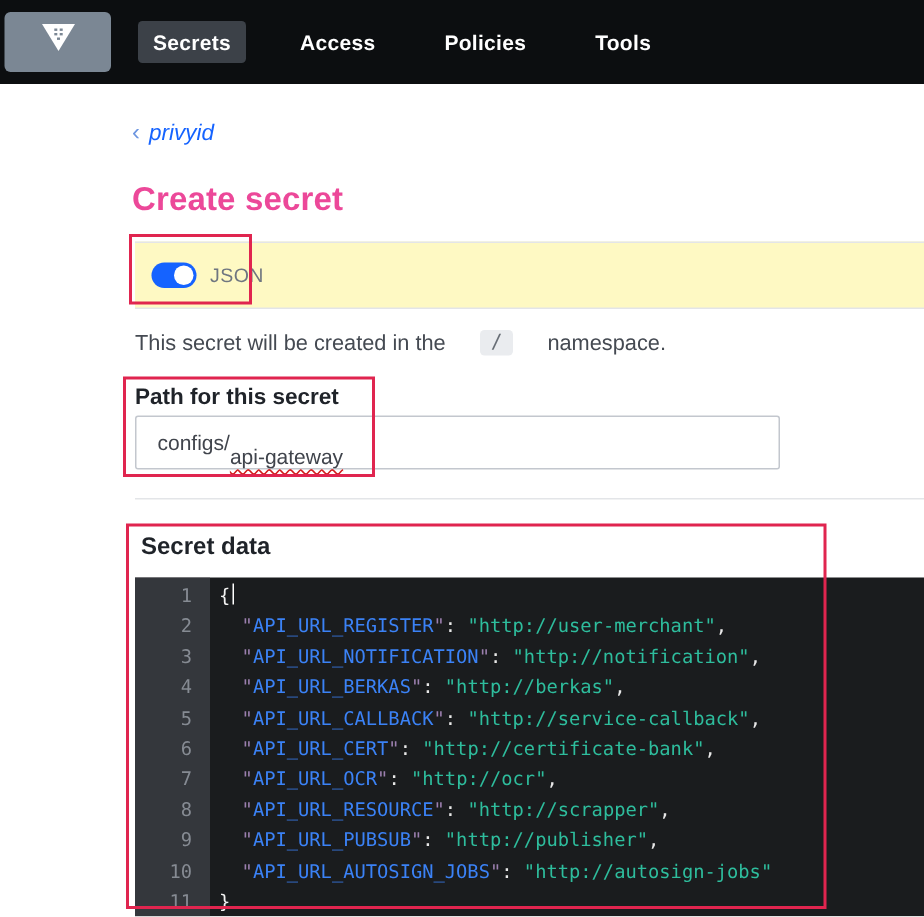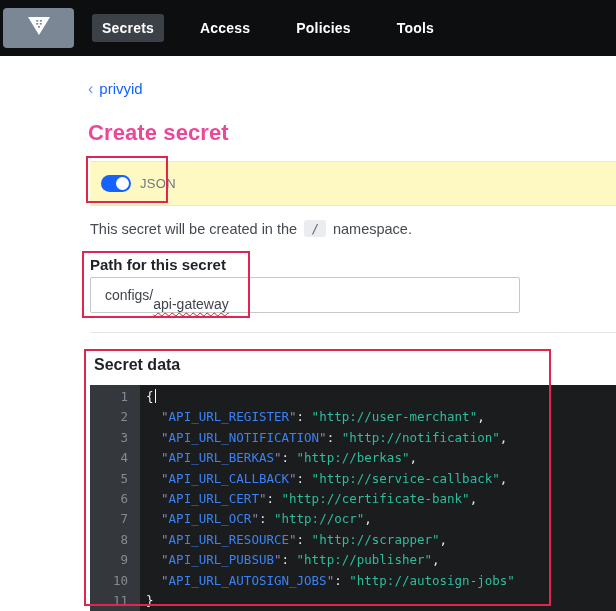--- a/index.html
+++ b/index.html
@@ -10,33 +10,33 @@
   
   .navbar { position:absolute; left:0; top:0; width:616px; height:56px; background:#0c0e10; display:flex; align-items:center; }
   .logo-tile { position:absolute; left:3px; top:8px; width:71px; height:40px; background:#7b8794; border-radius:4px; display:flex; align-items:center; justify-content:center; cursor:pointer; }
   .nav-items { position:absolute; left:92px; top:0; height:56px; display:flex; align-items:center; gap:26px; }
   .nav-item { color:#fff; font-size:14px; font-weight:700; letter-spacing:.2px; cursor:pointer; padding:6px 10px; border-radius:3px; }
   .nav-item.active { background:#3c4148; }
 
   
   .breadcrumb { position:absolute; left:88px; top:80px; font-size:15px; display:flex; align-items:center; gap:6px; cursor:pointer; }
   .breadcrumb .chev { color:#6c95e0; font-size:16px; line-height:1; }
-  .breadcrumb .crumb { color:#1563ff; }
+  .breadcrumb .crumb { color:#1563ff;font-style:italic; }
 
   
   .page-title { position:absolute; left:88px; top:120px; font-size:22px; font-weight:700; color:#ec4899; letter-spacing:.1px; }
 
   
   .toolbar { position:absolute; left:90px; top:161px; width:526px; height:45px; background:#fef9c3; border-top:1px solid #e3e5e8; border-bottom:1px solid #e3e5e8; display:flex; align-items:center; }
   .toggle { position:relative; margin-left:11px; width:30px; height:17px; background:#1563ff; border-radius:9px; cursor:pointer; flex:0 0 auto; }
   .toggle .knob { position:absolute; right:2px; top:2px; width:13px; height:13px; background:#fff; border-radius:50%; }
   .toggle-label { margin-left:9px; font-size:13px; color:#6f7680; letter-spacing:.3px; }
 
   
-  .ns-note { position:absolute; left:90px; top:220px; font-size:14.5px; color:#454a52; display:flex; align-items:center; gap:7px; }
+  .ns-note { position:absolute; left:90px; top:220px; font-size:14.5px; color:#454a52; display:flex; align-items:center; gap:23px; }
   .ns-badge { background:#eaecef; color:#676d75; border-radius:3px; padding:1px 7px; font-size:13px; font-family:"DejaVu Sans Mono", monospace; }
 
   
   .field-label { position:absolute; left:90px; top:256px; font-size:15px; font-weight:700; color:#1f2329; }
   .path-input { position:absolute; left:90px; top:277px; width:430px; height:36px; background:#fff; border:1px solid #c3c7ce; border-radius:2px; display:flex; align-items:center; padding-left:14px; font-size:14px; color:#40444c; cursor:text; }
   .path-flagged { text-decoration:underline; text-decoration-style:wavy; text-decoration-color:#d21c1c; text-decoration-thickness:1px; text-underline-offset:3px;margin-top:18px; }
 
   .divider { position:absolute; left:90px; top:332px; width:526px; height:1px; background:#e3e5e8; }
 
   

